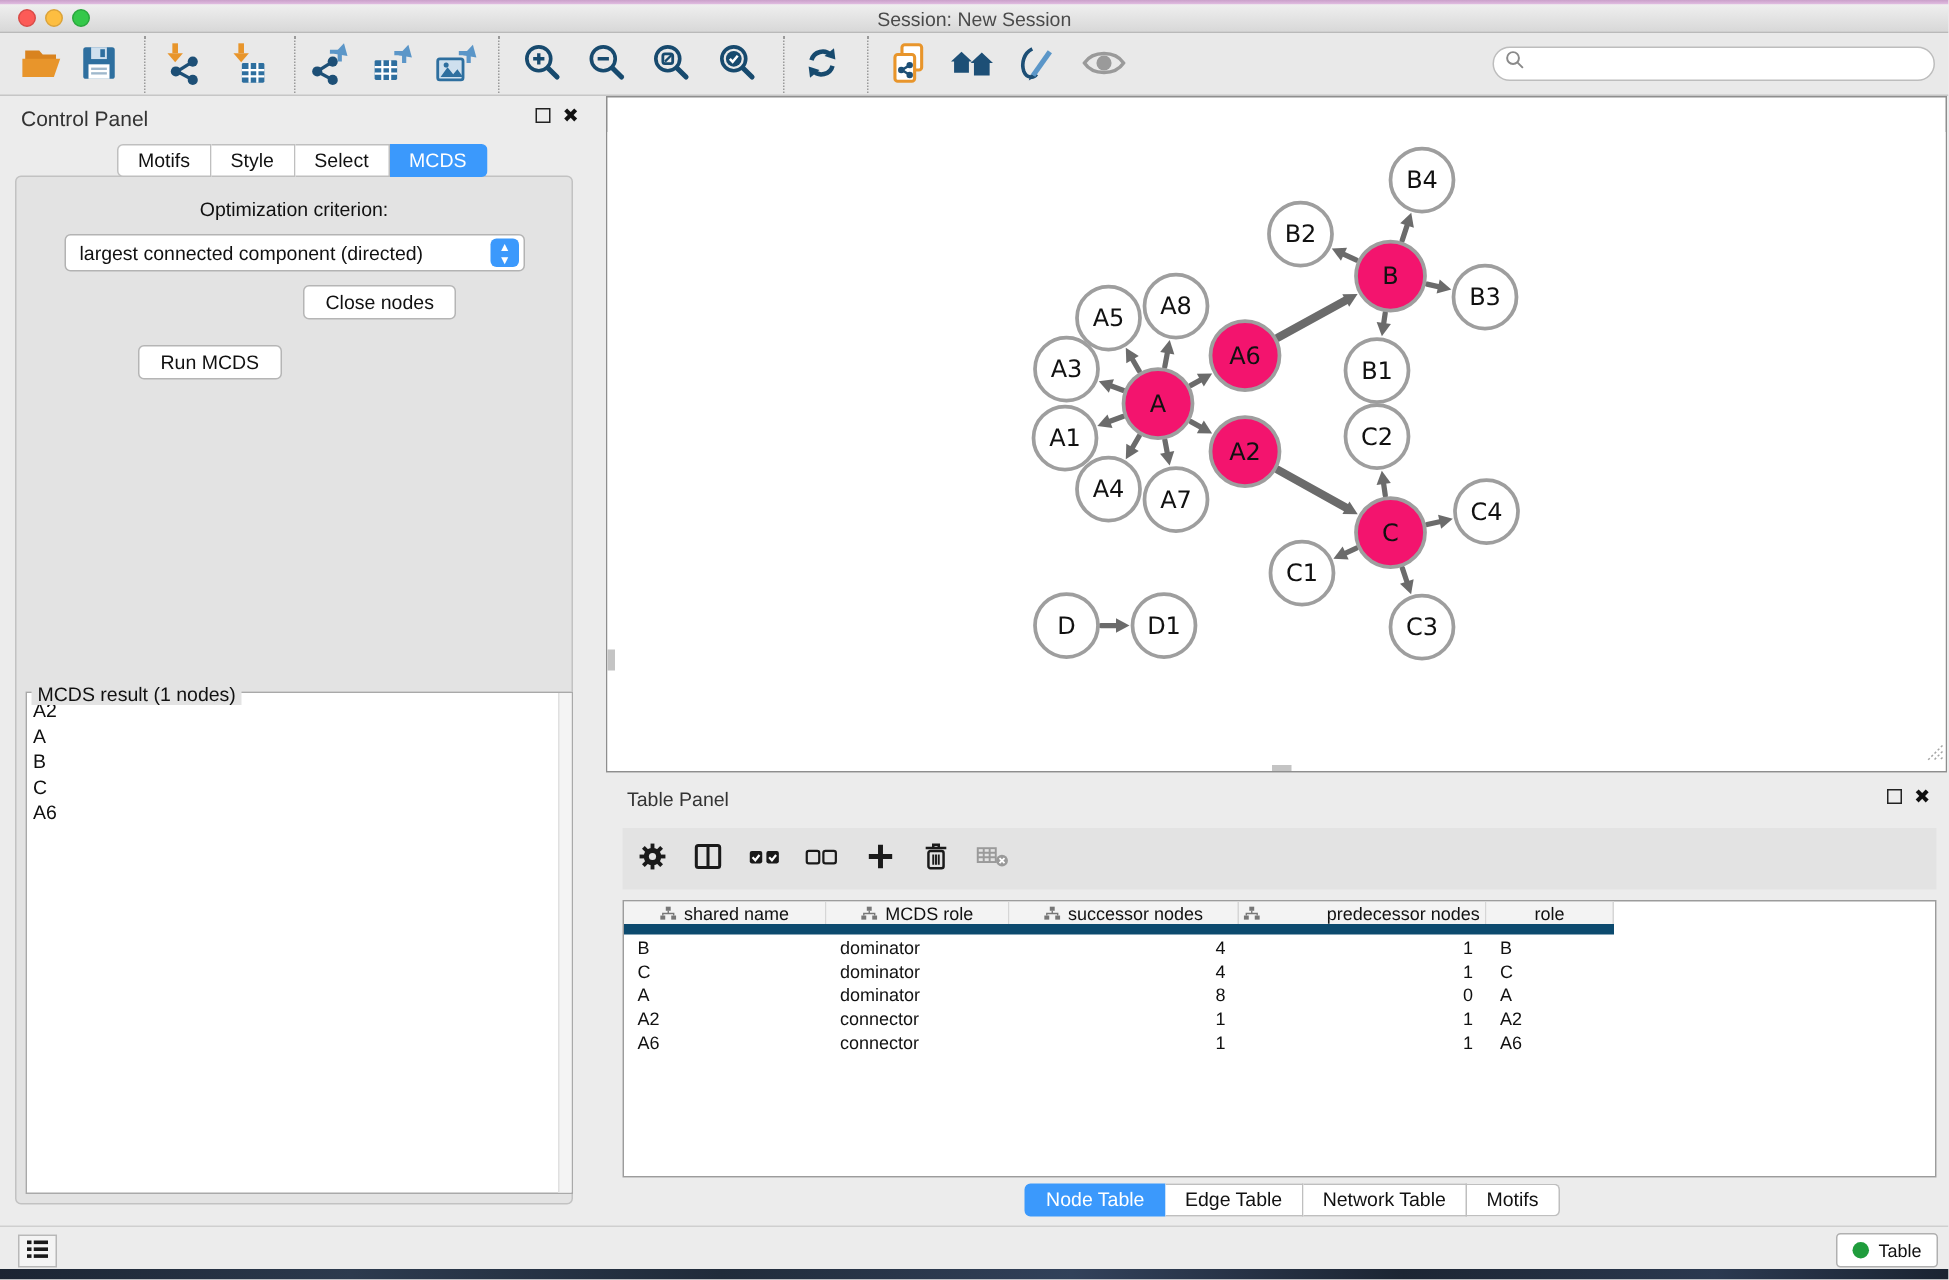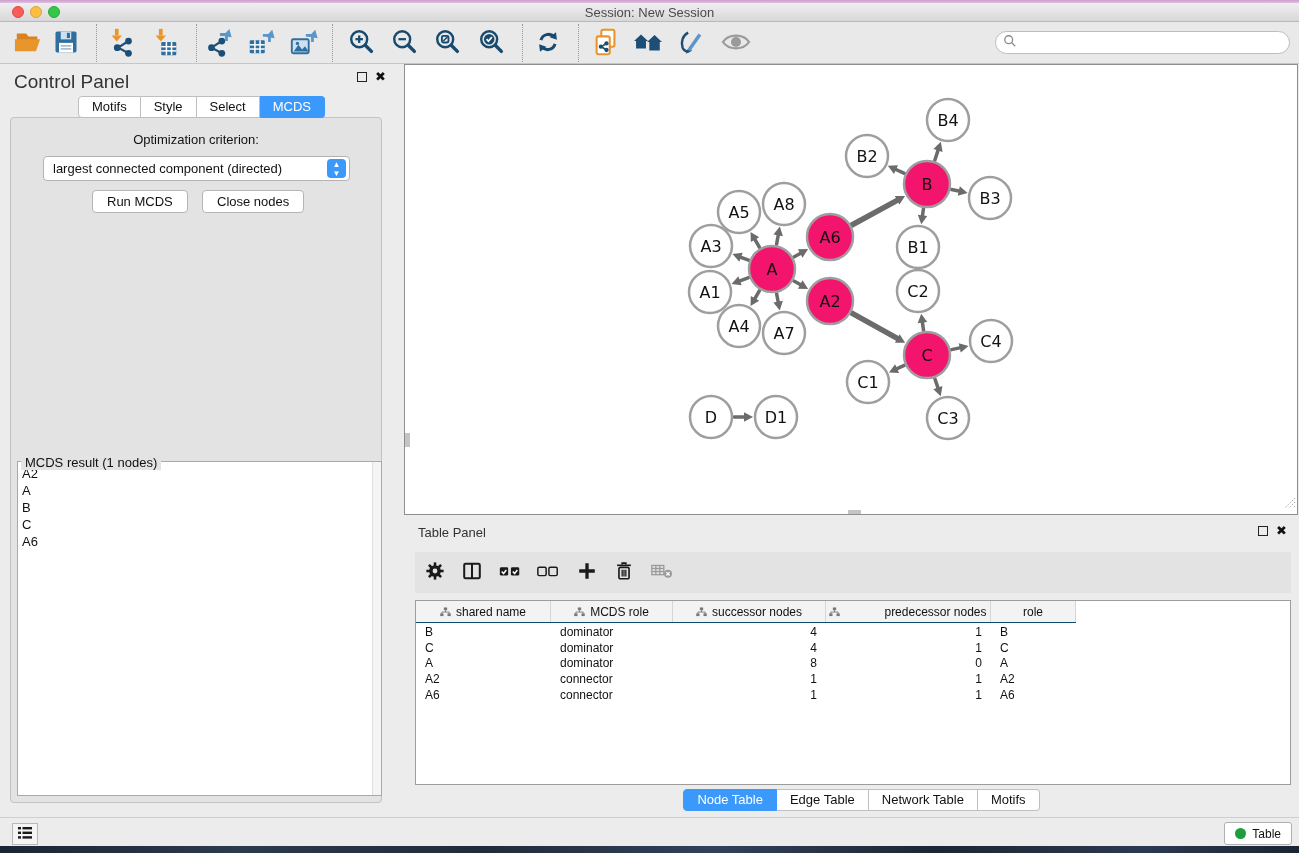--- a/index.html
+++ b/index.html
@@ -18,42 +18,42 @@
   .light.green { background:#34c84a; border:1px solid #2aa73d; }
 
   
   #toolbar { left:0; top:22px; width:1299px; height:42px; background:#e9e9e9; border-bottom:1px solid #c6c6c6; }
   .tb-btn { position:absolute; top:5px; width:34px; height:32px; display:flex; align-items:center; justify-content:center; background:none; border:none; cursor:default; }
   .tb-sep { position:absolute; top:2px; height:38px; width:0; border-left:1px dotted #9a9a9a; }
   #search-wrap { position:absolute; right:9px; top:9px; width:295px; height:23px; background:#fff; border:1px solid #bdbdbd; border-radius:12px; display:flex; align-items:center; padding-left:7px; }
   #search-wrap input { border:none; outline:none; flex:1; font-size:12px; background:transparent; height:18px; }
 
   
-  #cp-title { left:14px; top:71px; font-size:19px; color:#333; }
+  #cp-title { left:14px; top:71px; font-size:14px; color:#333; }
   .panel-winbtns { display:flex; gap:8px; align-items:center; }
   #cp-winbtns { left:357px; top:72px; }
   .winbtn-float { width:10px; height:10px; border:1.6px solid #222; display:inline-block; }
   .winbtn-close { font-size:13px; font-weight:bold; color:#111; line-height:10px; }
 
   #cp-box { left:10px; top:117px; width:372px; height:686px; background:#e3e3e3; border:1px solid #c2c2c2; border-radius:4px; }
 
   .segbar { display:flex; }
   #cp-tabs { left:78px; top:96px; height:22px; }
   .seg { background:#fff; border:1px solid #bfbfbf; border-left:none; font-size:13px; color:#111; padding:0 13px; line-height:20px; height:22px; }
   .seg:first-child { border-left:1px solid #bfbfbf; border-radius:4px 0 0 4px; }
   .seg:last-child { border-radius:0 4px 4px 0; }
   .seg.active { background:#3b99fc; border-color:#3b99fc; color:#fff; }
 
   #opt-label { left:10px; top:132px; width:372px; text-align:center; font-size:13px; color:#111; }
   #criterion-select { left:43px; top:156px; width:307px; height:25px; background:#fff; border:1px solid #b3b3b3; border-radius:4px; display:flex; align-items:center; }
   #criterion-select .val { flex:1; font-size:13px; color:#111; padding-left:9px; white-space:nowrap; overflow:hidden; }
   #criterion-select .stepper { width:19px; height:19px; margin-right:3px; background:#3b99fc; border-radius:4px; color:#fff; font-size:8px; line-height:9px; text-align:center; padding-top:1px; }
 
   .mac-btn { position:absolute; top:190px; height:23px; background:#fff; border:1px solid #b5b5b5; border-radius:4px; font-size:13px; color:#111; padding:0 14px; font-family:inherit; }
-  #run-btn { left:92px; }
+  #run-btn { left:92px;margin-top:40px; }
   #close-panel-btn { left:202px; }
 
   #result-box { left:17px; top:461px; width:365px; height:335px; border:1px solid #a9a9a9; background:#fff; }
   #result-legend { left:21px; top:455px; font-size:13px; color:#111; background:#e3e3e3; padding:0 4px; z-index:3; }
   #result-list { position:absolute; left:1px; top:3px; right:10px; bottom:1px; overflow:hidden; }
   .result-item { font-size:13px; color:#111; padding:1px 0 1px 3px; line-height:15px; }
   #result-scroll { position:absolute; right:0; top:0; bottom:0; width:9px; background:#f4f4f4; border-left:1px solid #e0e0e0; }
 
   
   #net-window { left:404px; top:64px; width:894px; height:451px; background:#fff; border:1px solid #8e8e8e; }
@@ -64,21 +64,21 @@
   #net-hscroll-thumb { position:absolute; left:443px; bottom:0px; width:13px; height:4px; background:#c4c4c4; }
   #net-resize-grip { position:absolute; right:1px; bottom:1px; }
 
   
   #tp-title { left:418px; top:525px; font-size:13px; color:#333; }
   #tp-winbtns { left:1258px; top:526px; }
   #tp-toolbar { left:415px; top:552px; width:876px; height:41px; background:#e3e3e3; }
   .tp-btn { position:absolute; top:5px; width:32px; height:31px; display:flex; align-items:center; justify-content:center; background:none; border:none; }
 
   #node-table { left:415px; top:600px; width:876px; height:185px; background:#fff; border:1px solid #9c9c9c; overflow:hidden; }
-  #thead { position:absolute; left:0; top:0; height:22px; display:flex; border-bottom:1px solid #0c4a6e; }
+  #thead { position:absolute; left:0; top:0; height:22px; display:flex; border-bottom:7px solid #0c4a6e; }
   .th { background:#f3f3f3; border-right:1px solid #d6d6d6; display:flex; align-items:center; justify-content:center; gap:5px; font-size:12px; color:#111; }
   .th .tree-ic { display:inline-flex; }
   #tbody { position:absolute; left:0; top:23px; right:0; }
   .tr { display:flex; height:15.8px; align-items:center; }
   .td { font-size:12px; color:#111; padding:0 9px; white-space:nowrap; overflow:hidden; }
 
   #tp-tabs { left:16px; top:789px; width:1299px; display:flex; justify-content:center; }
   #tp-tabs-inner { margin-left:392px; }
 
   

